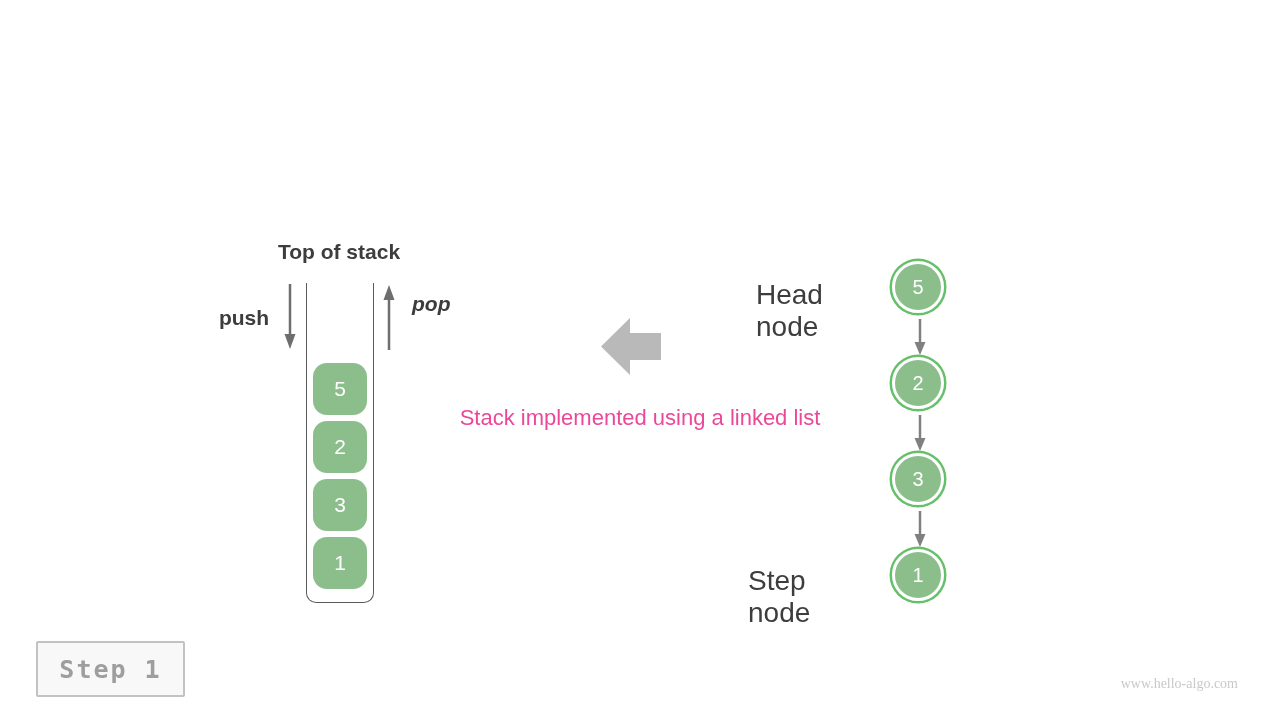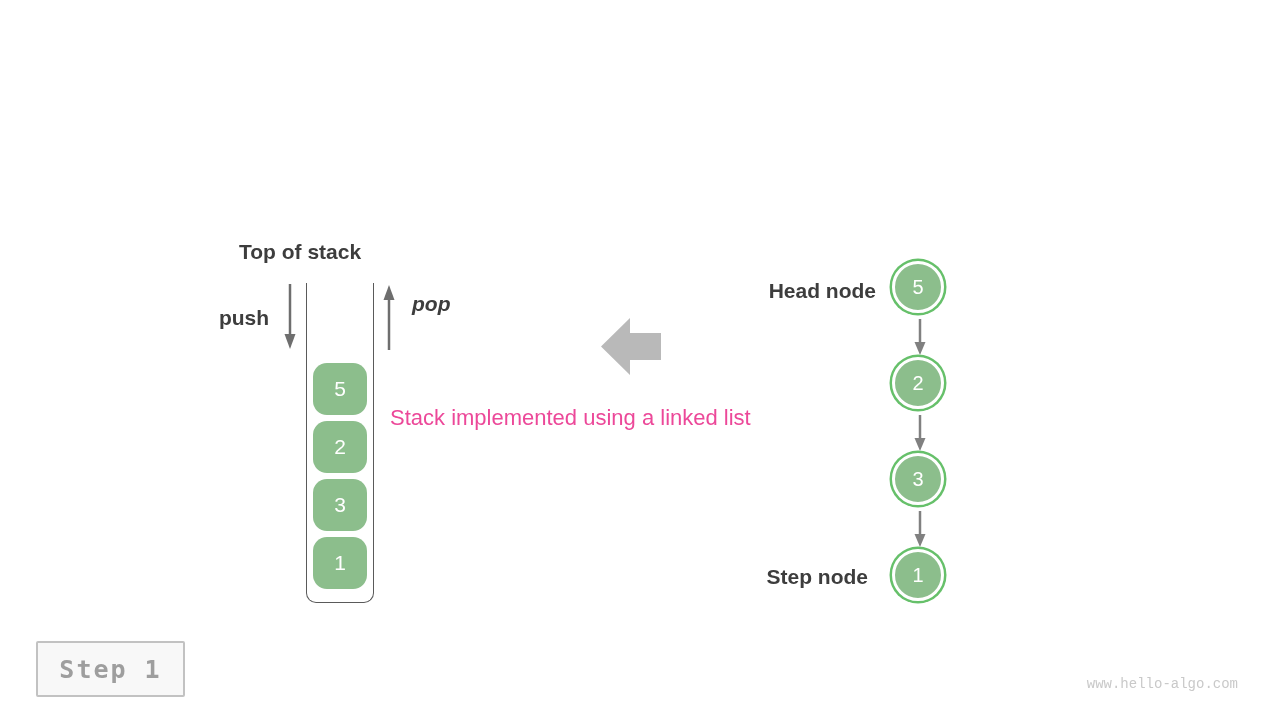--- a/index.html
+++ b/index.html
@@ -2,51 +2,51 @@
 <html><head>
 <meta charset="utf-8">
 <style>
   html,body{margin:0;padding:0;background:#fff;}
   .canvas{
     position:relative;width:1280px;height:720px;background:#ffffff;overflow:hidden;
     font-family:"Liberation Sans",sans-serif;
   }
   .abs{position:absolute;}
   .bold-label{font-weight:bold;color:#3d3d3d;font-size:21px;}
-  .center-text{text-align:left;}
+  .center-text{text-align:center;}
   
   .stack-container{
     left:306px;top:283px;width:66px;height:319px;
     border-left:1.5px solid #5a5a5a;border-right:1.5px solid #5a5a5a;border-bottom:1.5px solid #5a5a5a;
     border-bottom-left-radius:10px;border-bottom-right-radius:10px;
   }
   .stack-item{
     left:313px;width:54px;height:52px;border-radius:14px;
     background:#8CBE8C;color:#ffffff;font-size:21px;
     display:flex;align-items:center;justify-content:center;
   }
   
   .ll-node{
     width:46px;height:46px;border-radius:50%;
     background:#8CBE8C;border:3px solid #ffffff;box-shadow:0 0 0 2.5px #66c06a;
     color:#ffffff;font-size:20px;
     display:flex;align-items:center;justify-content:center;
   }
   .gray-caption{color:#ec4899;font-size:22px;}
-  .node-label{font-weight:bold;color:#3d3d3d;font-size:21px;text-align:right;width:120px;}
+  .node-label{font-weight:normal;color:#3d3d3d;font-size:28px;width:120px;}
   .step-badge{
     left:36px;top:641px;width:145px;height:52px;
     background:#f8f8f8;border:2px solid #c2c2c2;border-radius:2px;
     display:flex;align-items:center;justify-content:center;
     font-family:"DejaVu Sans Mono",monospace;font-weight:bold;
     font-size:25px;color:#9e9e9e;letter-spacing:2px;
   }
   .watermark{
     right:42px;top:676px;
-    font-family:Liberation Mono, monospace;font-size:14px;color:#c9c9c9;text-align:center;
+    font-family:Liberation Serif, serif;font-size:14px;color:#c9c9c9;text-align:center;
   }
   svg{display:block;}
 </style>
 </head>
 <body>
 
 <div class="canvas">
 
   <div class="abs bold-label center-text" style="left:239px;top:240px;width:200px;">Top of stack</div>
 

